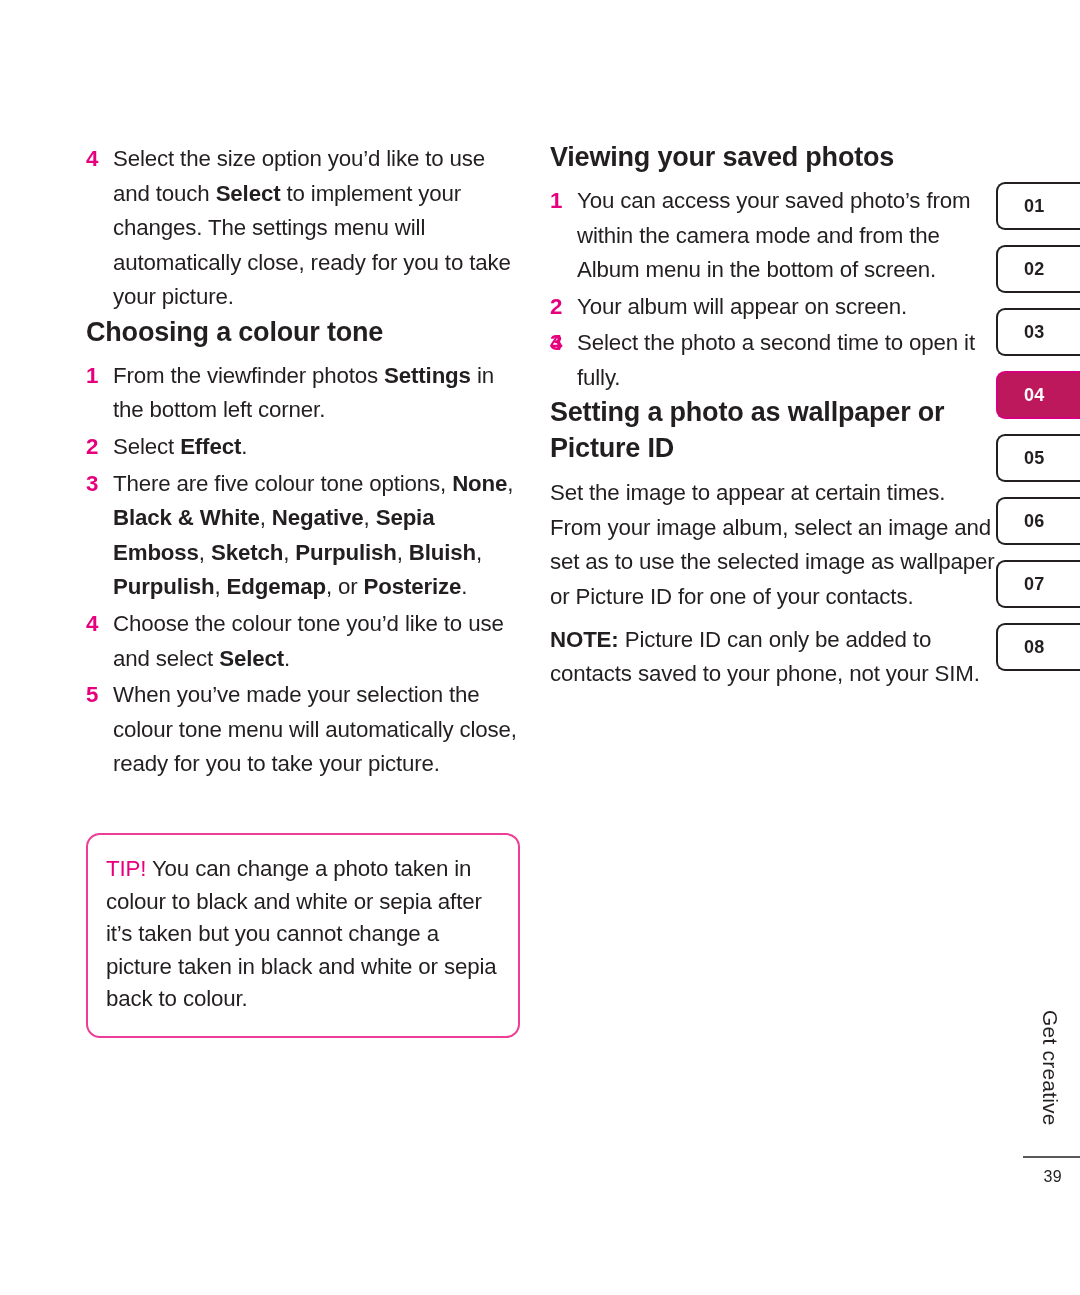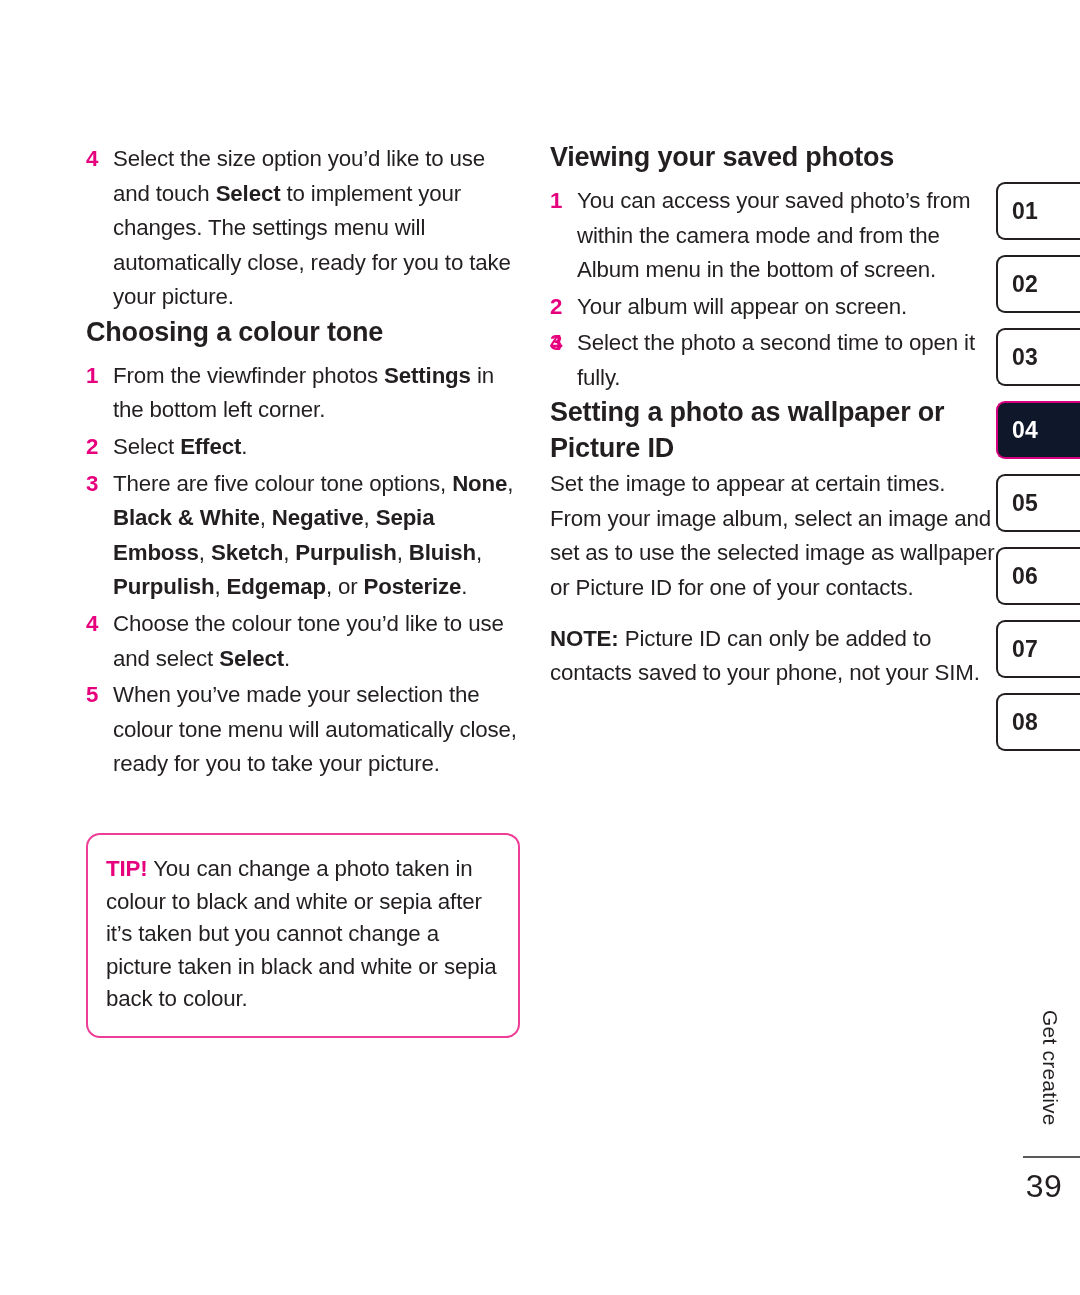--- a/index.html
+++ b/index.html
@@ -61,71 +61,71 @@
     line-height: 34.6px;
   }
   .step b, .para b { font-weight: bold; color: #231f20; }
 
   .para {
     font-size: 22.3px;
     line-height: 34.6px;
     letter-spacing: -0.15px;
     margin: 0;
   }
-  .para + .para { margin-top: 16px; }
+  .para + .para { margin-top: 8px; }
 
   .mt-list { margin-top: 8px; }
-  .mt-para { }
+  .mt-para { margin-top: 9px; }
 
   
   .tip-box {
     position: absolute;
     left: 86px;
     top: 833px;
     width: 434px;
     border: 2px solid #ee3d96;
     border-radius: 14px;
     padding: 18px 20px 20px 18px;
   }
   .tip-box .tip-text {
     font-size: 22.3px;
     line-height: 32.6px;
     letter-spacing: -0.15px;
   }
   .tip-label {
     color: #e6007e;
-    font-weight: bold;
+    font-weight: normal;
   }
 
   
   .tabs {
     position: absolute;
     right: 0;
     top: 182px;
     width: 84px;
   }
   .tab {
     position: relative;
-    height: 58px;
+    height: 48px;
     width: 84px;
     margin-bottom: 15px;
     border: 2px solid #231f20;
     border-right: none;
     border-radius: 9px 0 0 9px;
     background: #ffffff;
     display: flex;
     align-items: center;
-    padding-left: 14px;
-    font-size: 23px;
+    padding-left: 26px;
+    font-size: 18px;
     font-weight: bold;
     letter-spacing: 0.2px;
     color: #231f20;
   }
   .tab.active {
-    background: #0f172a;
+    background: #be185d;
     border-color: #d6007f;
     color: #ffffff;
   }
 
   
   .running-head {
     position: absolute;
     right: 18px;
     top: 1010px;
     font-size: 21px;
@@ -141,21 +141,21 @@
     right: 0;
     top: 1156px;
     width: 57px;
     height: 2px;
     background: #58595b;
   }
   .folio {
     position: absolute;
     right: 18px;
     top: 1168px;
-    font-size: 32px;
+    font-size: 16px;
     color: #231f20;
     letter-spacing: 0.3px;
   }
 </style>
 </head>
 <body>
 
 <div class="page">
 
   <div class="col col-left">

